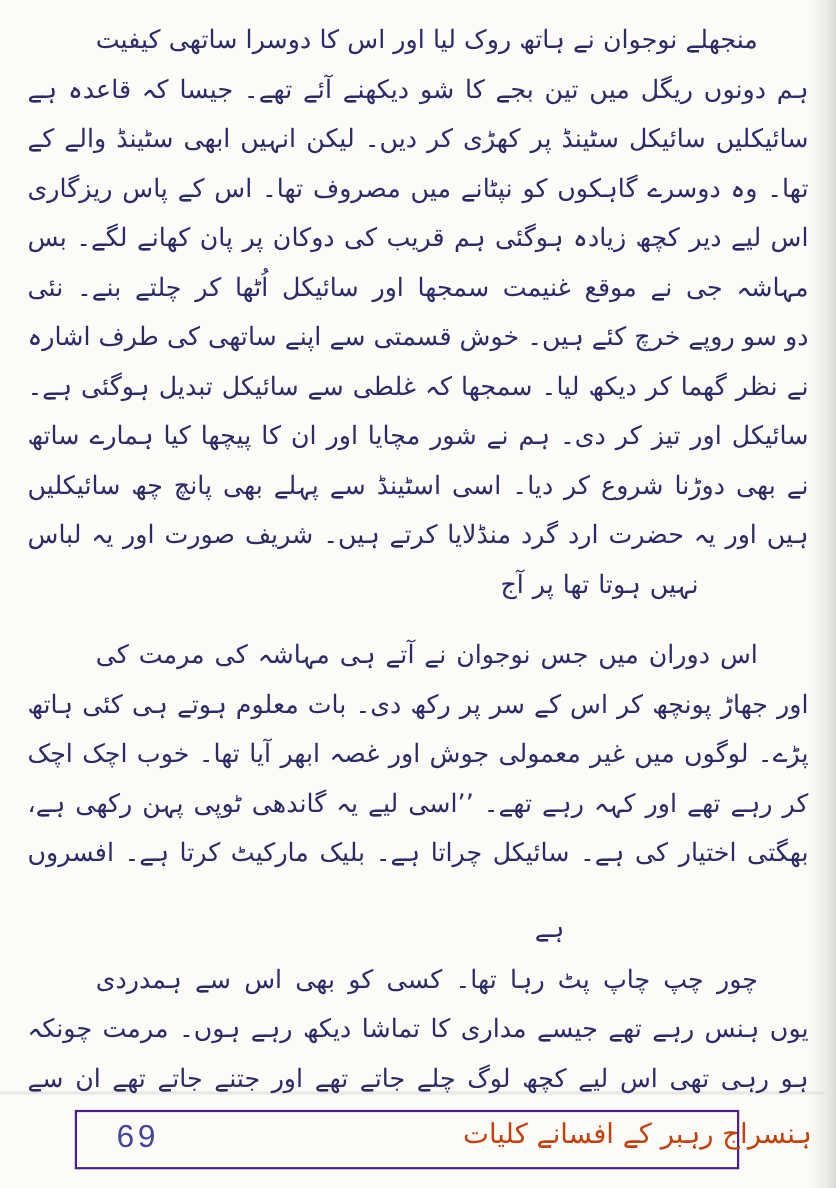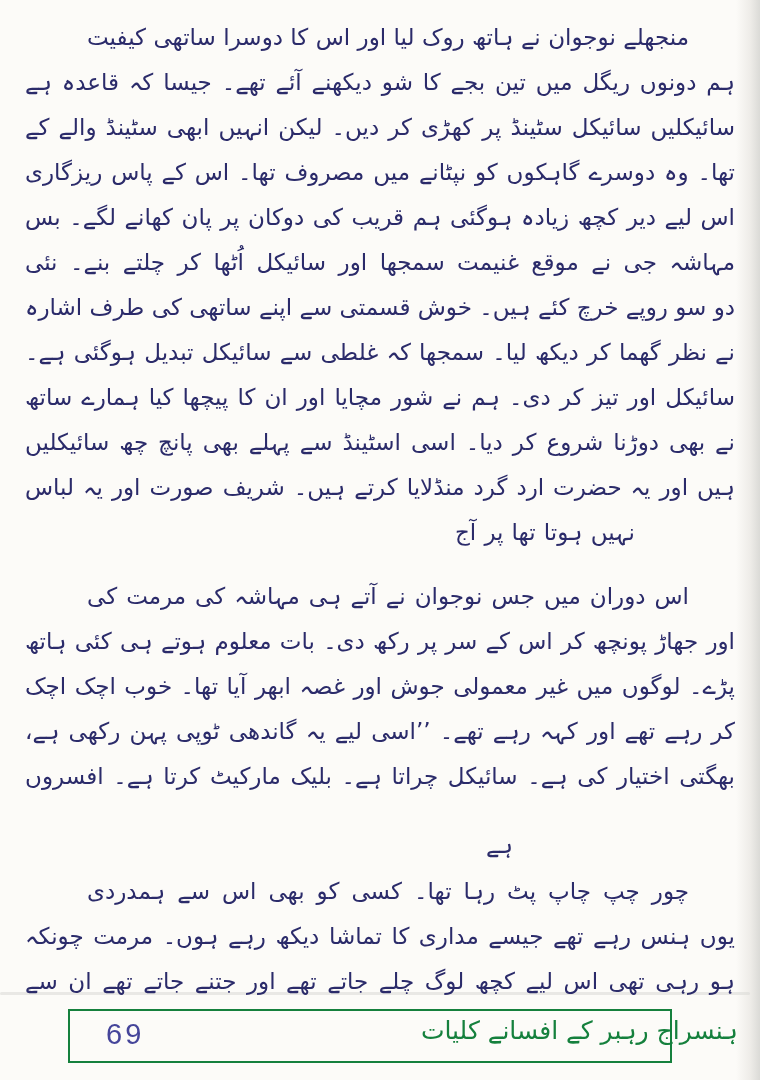--- a/index.html
+++ b/index.html
@@ -33,31 +33,31 @@
     overflow:hidden;
     letter-spacing:0px;
   }
   .line.first{ padding-right:46px; padding-left:62px; }
   .line.short-quote-1{ padding-right:100px; padding-left:430px; height:44px; }
   .para2{ margin-top:20px; }
   .line.short-quote-2{ margin-top:24px; padding-right:222px; padding-left:360px; height:43px; }
   .para3{ margin-top:3px; }
   .footer{
     position:absolute;left:68px;top:1009px;width:600px;height:50px;
-    border:2px solid #15803d;
+    border:2px solid #4c1d95;
     background:transparent;
   }
   .page-number{
     position:absolute;left:36px;top:7px;
     font-family:"Liberation Sans",sans-serif;
     font-size:29px;color:#45459a;letter-spacing:3px;
   }
   .footer-title{
     position:absolute;right:-68px;top:5px;
-    direction:rtl;font-size:25px;color:#15803d;white-space:nowrap;
+    direction:rtl;font-size:25px;color:#c2410c;white-space:nowrap;
   }
 </style>
 </head>
 <body>
 
 <div class="page">
   <div class="scan-edge-right"></div>
   <div class="scan-streak"></div>
 
   <div class="text-block">

